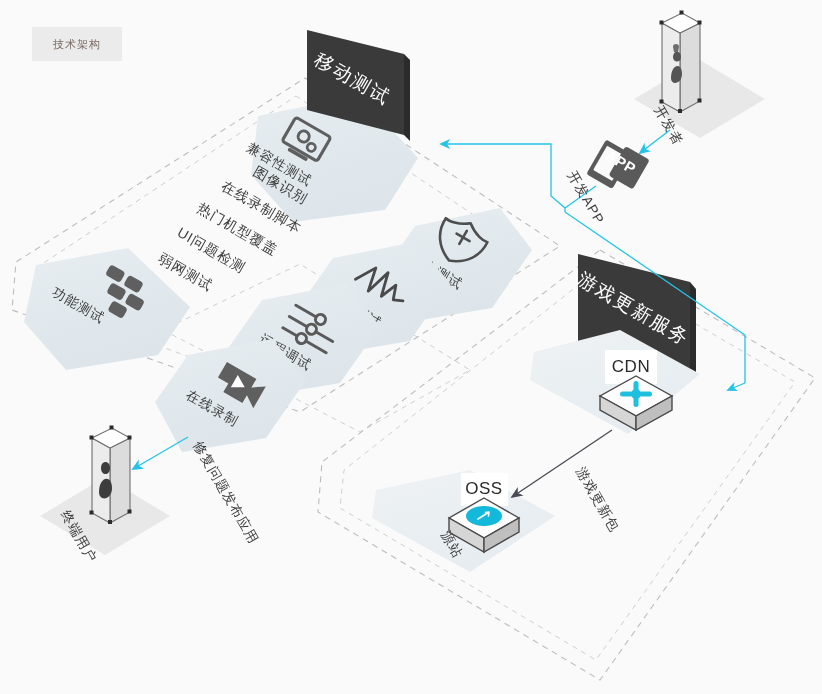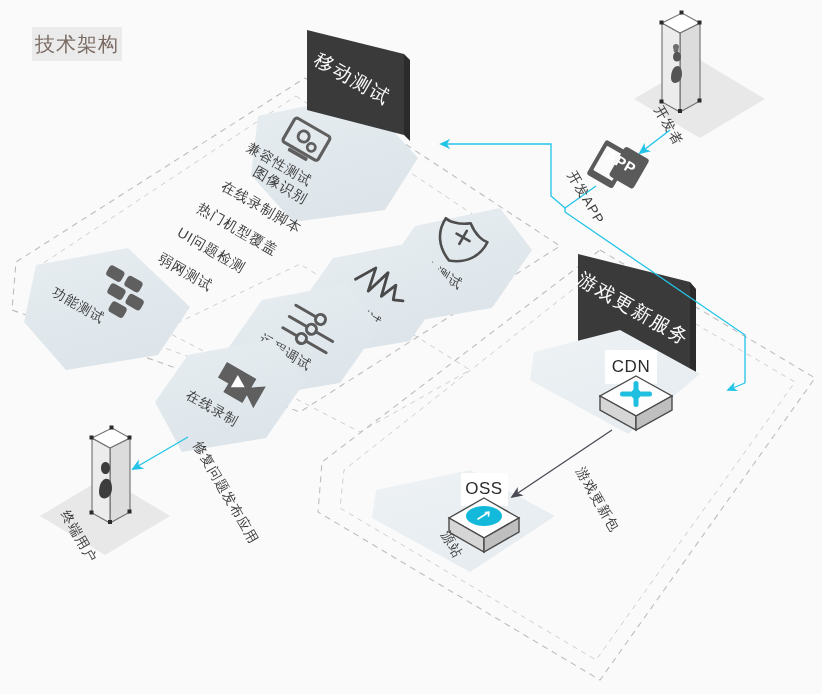--- a/index.html
+++ b/index.html
@@ -30,21 +30,21 @@
   .title-badge {
     position: absolute;
     left: 32px;
     top: 27px;
     width: 90px;
     height: 34px;
     background: #ebebeb;
     display: flex;
     align-items: center;
     justify-content: center;
-    font-size: 20px;
+    font-size: 11px;
     color: #7a6b63;
     letter-spacing: 1px;
   }
   .banner-text {
     fill: #ffffff;
     font-size: 19px;
     letter-spacing: 2px;
   }
   .card-label {
     fill: #3d3d3d;

